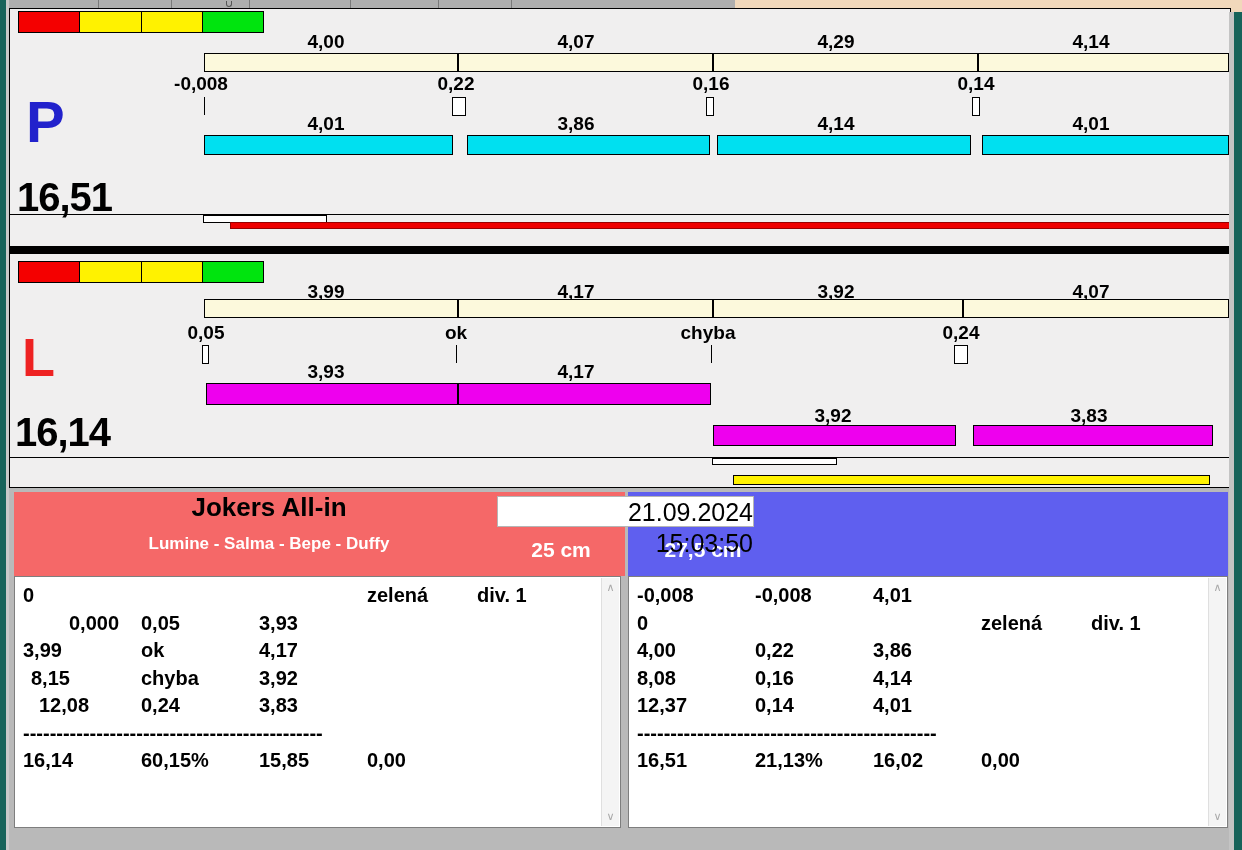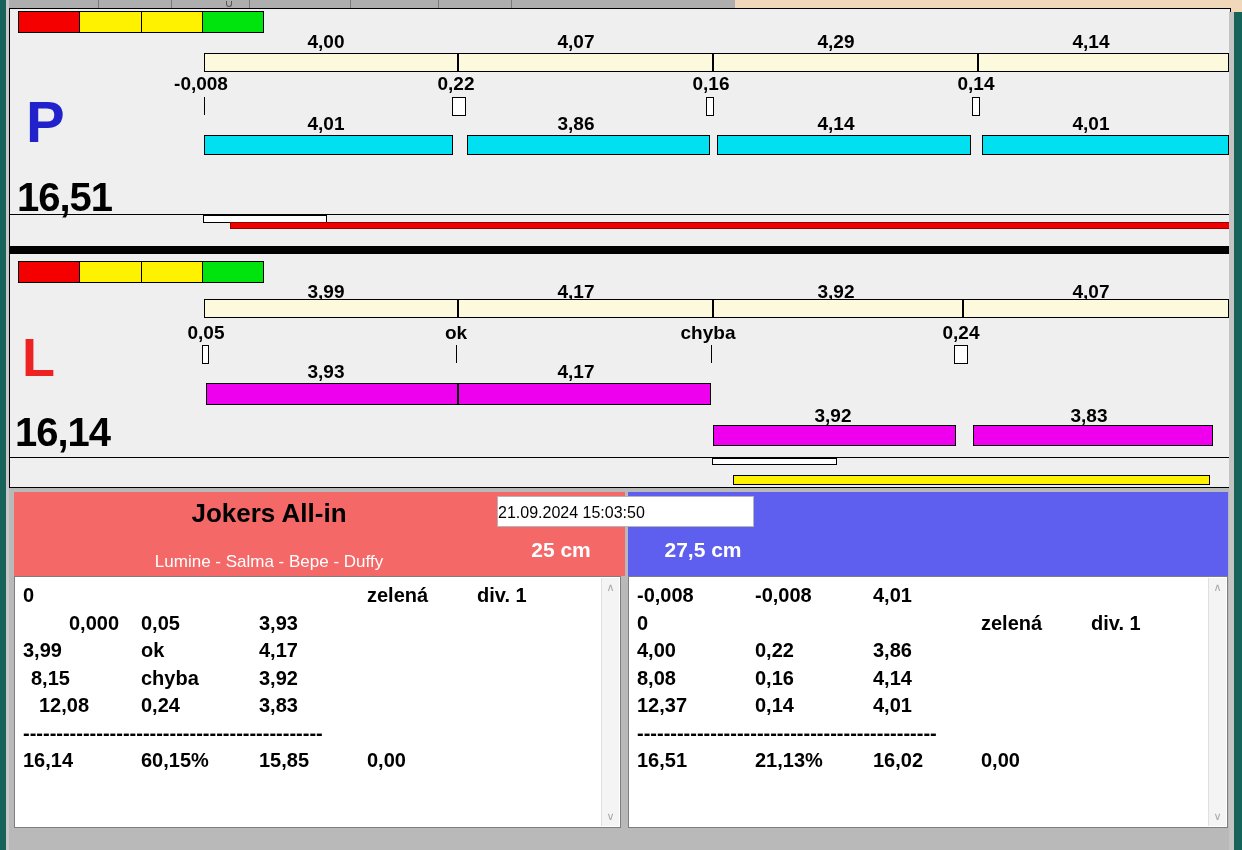--- a/index.html
+++ b/index.html
@@ -35,25 +35,25 @@
   .lane-total{font-weight:bold;font-size:40px;color:#000;line-height:1;letter-spacing:-1px;}
   .thinline{height:1px;background:#000;}
   .whiterect{background:#FFF;border:1px solid #000;box-sizing:border-box;}
   .redbar{background:#EE0000;border:1px solid #990000;box-sizing:border-box;}
   .yellowbar{background:#FFF200;border:1px solid #000;box-sizing:border-box;}
   
   .team-section{left:8px;top:488px;width:1221px;height:362px;background:#B9B9B9;}
   .hdr{position:absolute;top:4px;height:84px;}
   .hdr-left{left:6px;width:611px;background:#F56868;}
   .hdr-right{left:620px;width:600px;background:#5F5FEF;}
-  .team-title{position:absolute;top:6px;font-weight:bold;font-size:26px;color:#000;text-align:center;}
-  .team-members{position:absolute;top:60px;font-weight:normal;font-size:17px;color:#FFF;text-align:center;}
+  .team-title{position:absolute;top:0;font-weight:bold;font-size:26px;color:#000;text-align:center;}
+  .team-members{position:absolute;top:42px;font-weight:bold;font-size:17px;color:#FFF;text-align:center;}
   .team-height{position:absolute;top:46px;font-weight:bold;font-size:21px;color:#FFF;text-align:center;width:120px;}
   .ts-box{left:489px;top:8px;width:257px;height:31px;background:#FFF;border:1px solid #B5B5B5;
-          font-size:16px;color:#000;text-align:left;line-height:31px;box-sizing:border-box;}
+          font-size:25px;color:#000;text-align:right;line-height:31px;box-sizing:border-box;padding-left:28px;}
   .log{position:absolute;top:88px;height:252px;background:#FFF;border:1px solid #7E7E7E;box-sizing:border-box;}
   .log-left{left:6px;width:607px;}
   .log-right{left:620px;width:600px;}
   .log-row{position:absolute;left:0;width:100%;height:27px;}
   .log-row span{position:absolute;font-weight:bold;font-size:20px;color:#000;white-space:pre;}
   .sb{position:absolute;top:1px;right:1px;bottom:1px;width:17px;background:#F4F4F4;border-left:1px solid #DFDFDF;}
   .sb span{position:absolute;left:0;width:17px;text-align:center;font-size:11px;color:#A8A8A8;}
   .sb .up{top:3px;} .sb .dn{bottom:3px;}
 </style>
 </head>

